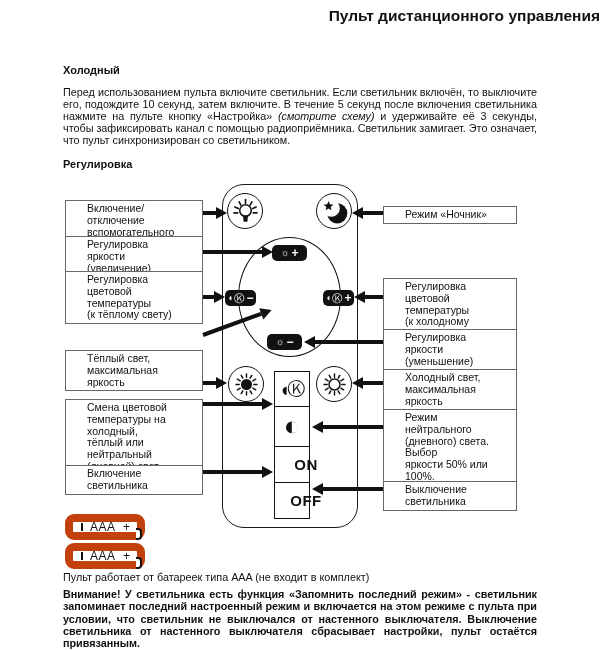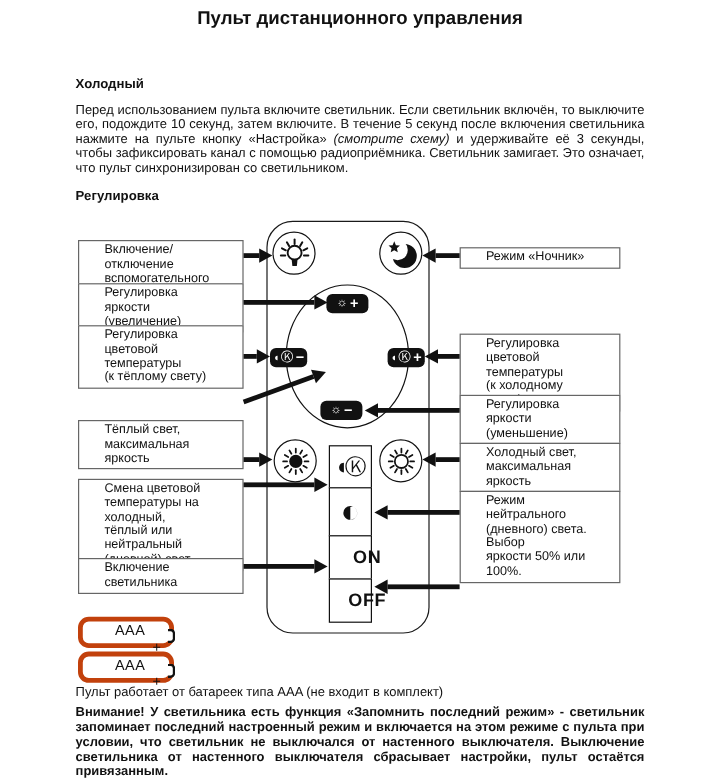--- a/index.html
+++ b/index.html
@@ -1,19 +1,19 @@
 <!DOCTYPE html>
 <html><head>
 <meta charset="utf-8">
 <style>
   html,body{margin:0;padding:0;background:#fff;}
   #canvas{position:relative;width:600px;height:650px;background:#fff;overflow:hidden;
           font-family:"Liberation Sans",sans-serif;color:#111;}
   .abs{position:absolute;}
-  .title{left:0;top:6px;width:600px;text-align:center;font-size:15.5px;font-weight:bold;line-height:20px;}
+  .title{left:0;top:6px;width:600px;text-align:right;font-size:15.5px;font-weight:bold;line-height:20px;}
   .title2{top:27px;}
   .h2{left:63px;font-size:11px;font-weight:bold;}
   .para{left:63px;width:474px;font-size:10.8px;line-height:12.1px;text-align:justify;}
   .bold{font-weight:bold;}
 
   
   .remote{left:222px;top:184px;width:136px;height:344px;border:1.6px solid #1a1a1a;border-radius:22px;box-sizing:border-box;background:#fff;}
   .round{width:36px;height:36px;border:1.6px solid #111;border-radius:50%;box-sizing:border-box;background:#fff;display:flex;align-items:center;justify-content:center;}
   .ring{left:238px;top:237px;width:103px;height:120px;border:1.3px solid #111;border-radius:50%;box-sizing:border-box;}
   .setupbtn{left:270px;top:272px;width:50px;height:50px;border:3px solid #111;border-radius:50%;box-sizing:border-box;background:#fff;
@@ -40,21 +40,21 @@
 
   
   .arr{height:4px;background:#111;}
   .arr-r::after{content:"";position:absolute;left:100%;top:-4.5px;width:0;height:0;
                 border-top:6.5px solid transparent;border-bottom:6.5px solid transparent;border-left:11px solid #111;}
   .arr-l::after{content:"";position:absolute;right:100%;top:-4.5px;width:0;height:0;
                 border-top:6.5px solid transparent;border-bottom:6.5px solid transparent;border-right:11px solid #111;}
   .arr-diag{transform:rotate(-20deg);transform-origin:left center;}
 
   
-  .battery{left:65px;width:80px;height:26px;border:4px solid #c2410c;border-radius:9px;box-sizing:border-box;display:flex;align-items:center;background:#fff;flex-direction:column;}
+  .battery{left:65px;width:80px;height:26px;border:8px solid #c2410c;border-radius:9px;box-sizing:border-box;display:flex;align-items:center;background:#fff;}
   .bat-tick{width:2px;height:8px;background:#111;margin-left:8px;}
   .bat-label{font-size:12px;margin-left:7px;letter-spacing:0.5px;}
   .bat-plus{margin-left:auto;margin-right:7px;font-size:12px;}
   .bat-nub{position:absolute;right:-5px;top:6px;width:6px;height:12px;border:2px solid #111;border-left:none;border-radius:0 4px 4px 0;box-sizing:border-box;background:#fff;}
 
   svg{display:block;}
 </style>
 </head>
 <body>
 
@@ -200,20 +200,21 @@
   <div class="abs callout cr" style="top:278px;">Регулировка цветовой
 температуры
 (к холодному свету)</div>
   <div class="abs callout cr" style="top:329px;">Регулировка яркости
 (уменьшение)</div>
   <div class="abs callout cr" style="top:369px;">Холодный свет,
 максимальная яркость</div>
   <div class="abs callout cr" style="top:409px;">Режим нейтрального
 (дневного) света. Выбор
 яркости 50% или 100%.</div>
+  <div class="abs callout cr" style="top:481px;">Выключение светильника</div>
 
   <div class="abs arr arr-r" style="left:203px;top:211px;width:13px;"></div>
   <div class="abs arr arr-r" style="left:203px;top:250px;width:59px;"></div>
   <div class="abs arr arr-r" style="left:203px;top:295px;width:11px;"></div>
   <div class="abs arr arr-r arr-diag" style="left:203px;top:333px;width:62px;"></div>
   <div class="abs arr arr-r" style="left:203px;top:381px;width:13px;"></div>
   <div class="abs arr arr-r" style="left:203px;top:402px;width:59px;"></div>
   <div class="abs arr arr-r" style="left:203px;top:470px;width:59px;"></div>
 
   <div class="abs arr arr-l" style="left:363px;top:211px;width:20px;"></div>

